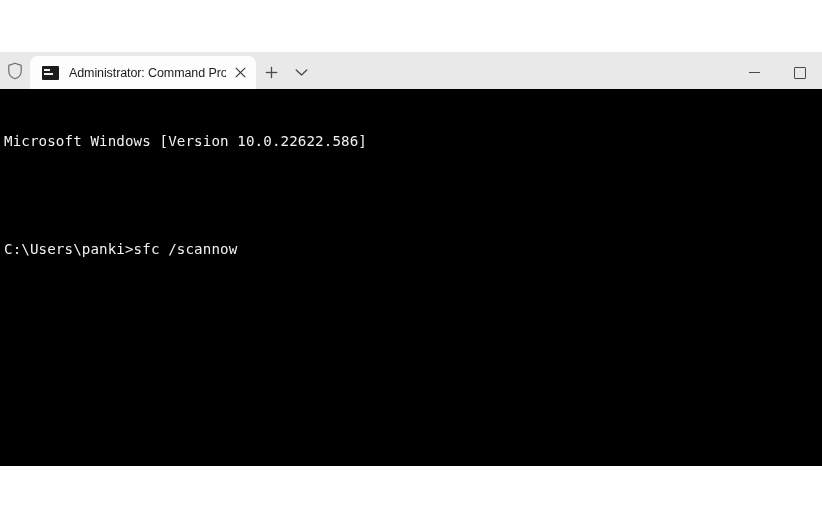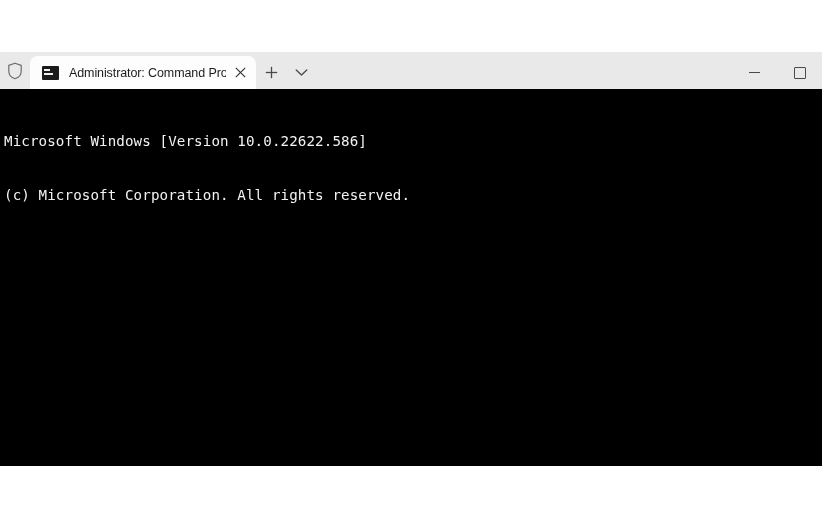--- a/index.html
+++ b/index.html
@@ -218,24 +218,24 @@
       </div>
       <div class="win-btn">
         <span class="glyph-maximize"></span>
       </div>
 
     </div>
 
     <div id="console">
       <div id="console-output">
         <span class="line">Microsoft Windows [Version 10.0.22622.586]</span>
-        <span class="line">(c) Microsoft Corporation. All rights reserved.</span>
+        <span class="line-blank"></span>
+        <span class="line">C:\Users\panki&gt;sfc /scannow</span>
         <span class="line-blank"></span>
         <span class="line-blank"></span>
-        <span class="line-blank"></span>
         
         
         
         
         
         
       </div>
     </div>
 
   </div>

